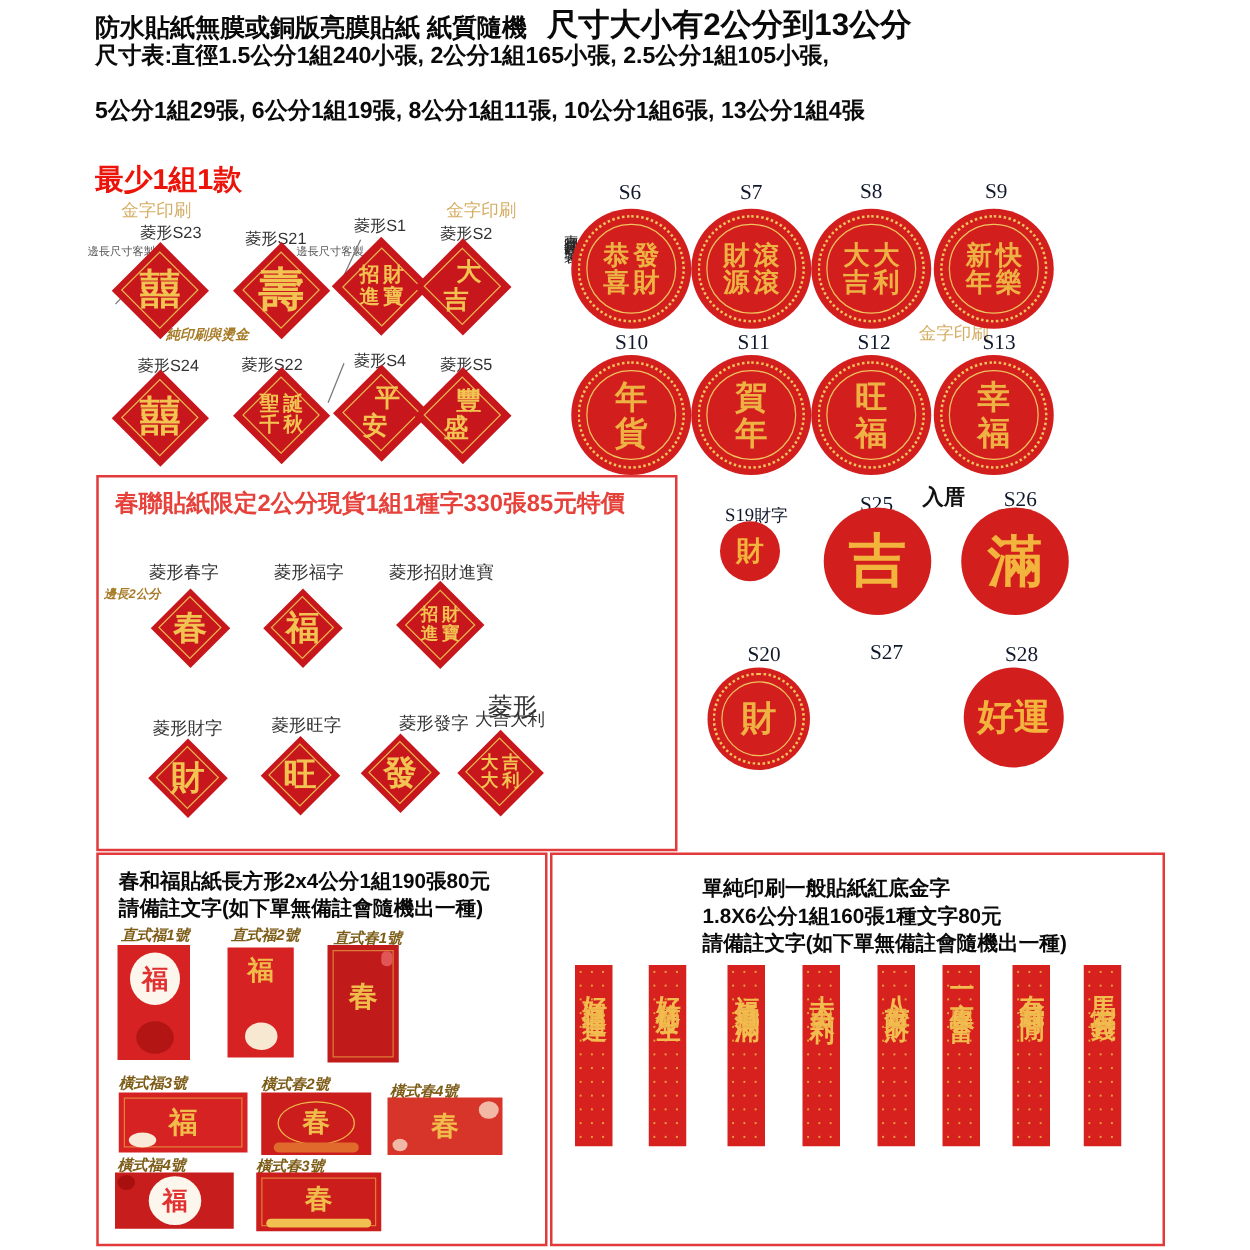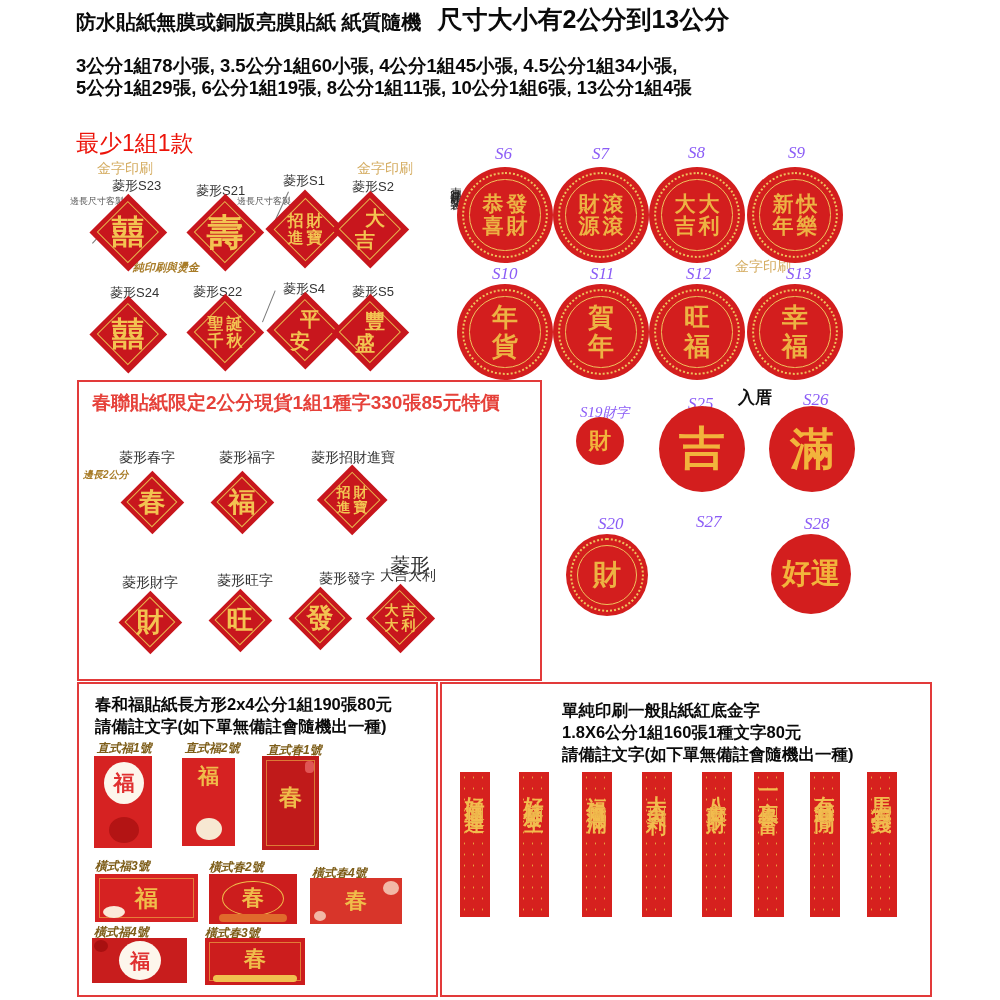--- a/index.html
+++ b/index.html
@@ -3,24 +3,24 @@
 <meta charset="utf-8">
 <style>
   html,body{margin:0;padding:0;background:#fff;}
   body{font-family:"Liberation Sans",sans-serif;color:#111;}
   #canvas{position:relative;width:1000px;height:1000px;background:#fff;overflow:hidden;}
   .abs{position:absolute;}
   .hdr-row{display:flex;align-items:flex-end;gap:16px;white-space:nowrap;}
   .hdr1{font-size:20px;font-weight:700;color:#0a0a0a;}
   .hdr2{font-size:25px;font-weight:700;color:#0a0a0a;}
   .szline{font-size:18.5px;font-weight:600;color:#0a0a0a;white-space:nowrap;}
-  .minnote{font-size:23px;font-weight:400;color:#ec1309;}
+  .minnote{font-size:23px;font-weight:700;color:#ec1309;}
   .goldlab{font-size:14px;color:#d5ad62;}
   .lab{font-size:13px;color:#333;white-space:nowrap;}
-  .slab{font-family:"Liberation Serif",serif;font-size:17px;color:#8b5cf6;font-style:italic;}
+  .slab{font-family:"Liberation Serif",serif;font-size:17px;color:#0f172a;}
   .tinynote{font-size:9px;color:#555;white-space:nowrap;}
   .goldscript{font-size:11px;font-weight:700;font-style:italic;color:#a87c28;white-space:nowrap;}
   .vtext{writing-mode:vertical-rl;font-size:11.5px;color:#222;letter-spacing:2px;}
   .callout{position:absolute;border-top:1px solid #777;transform-origin:left top;}
 
   .diamond{position:absolute;display:flex;align-items:center;justify-content:center;}
   .diamond::before{content:"";position:absolute;inset:15%;transform:rotate(45deg);background:#c8161d;}
   .diamond::after{content:"";position:absolute;inset:22%;transform:rotate(45deg);border:1.5px solid #e8b64d;}
   .dcontent{position:relative;z-index:2;color:#f3c351;font-weight:700;font-family:"Liberation Serif",serif;line-height:1;text-align:center;}
   .c2x2{display:grid;grid-template-columns:auto auto;gap:1px 3px;}
@@ -56,21 +56,21 @@
 </style>
 </head>
 <body>
 
 <div id="canvas">
 
   <div class="abs hdr-row" style="left:76px;top:3px;">
     <span class="hdr1">防水貼紙無膜或銅版亮膜貼紙 紙質隨機</span>
     <span class="hdr2">尺寸大小有2公分到13公分</span>
   </div>
-  <div class="abs szline" style="left:76px;top:53px;">3公分1組78小張, 3.5公分1組60小張, 4公分1組45小張, 4.5公分1組34小張,</div>
+  <div class="abs szline" style="left:76px;top:31px;">尺寸表:直徑1.5公分1組240小張, 2公分1組165小張, 2.5公分1組105小張,</div>
   <div class="abs szline" style="left:76px;top:75px;">5公分1組29張, 6公分1組19張, 8公分1組11張, 10公分1組6張, 13公分1組4張</div>
   <div class="abs minnote" style="left:76px;top:128px;">最少1組1款</div>
 
   <div class="abs goldlab" style="left:97px;top:160px;">金字印刷</div>
   <div class="abs goldlab" style="left:357px;top:160px;">金字印刷</div>
   <div class="abs goldlab" style="left:735px;top:258px;">金字印刷</div>
 
   <div class="abs lab" style="left:112px;top:177px;">菱形S23</div>
   <div class="abs lab" style="left:196px;top:182px;">菱形S21</div>
   <div class="abs lab" style="left:283px;top:172px;">菱形S1</div>

